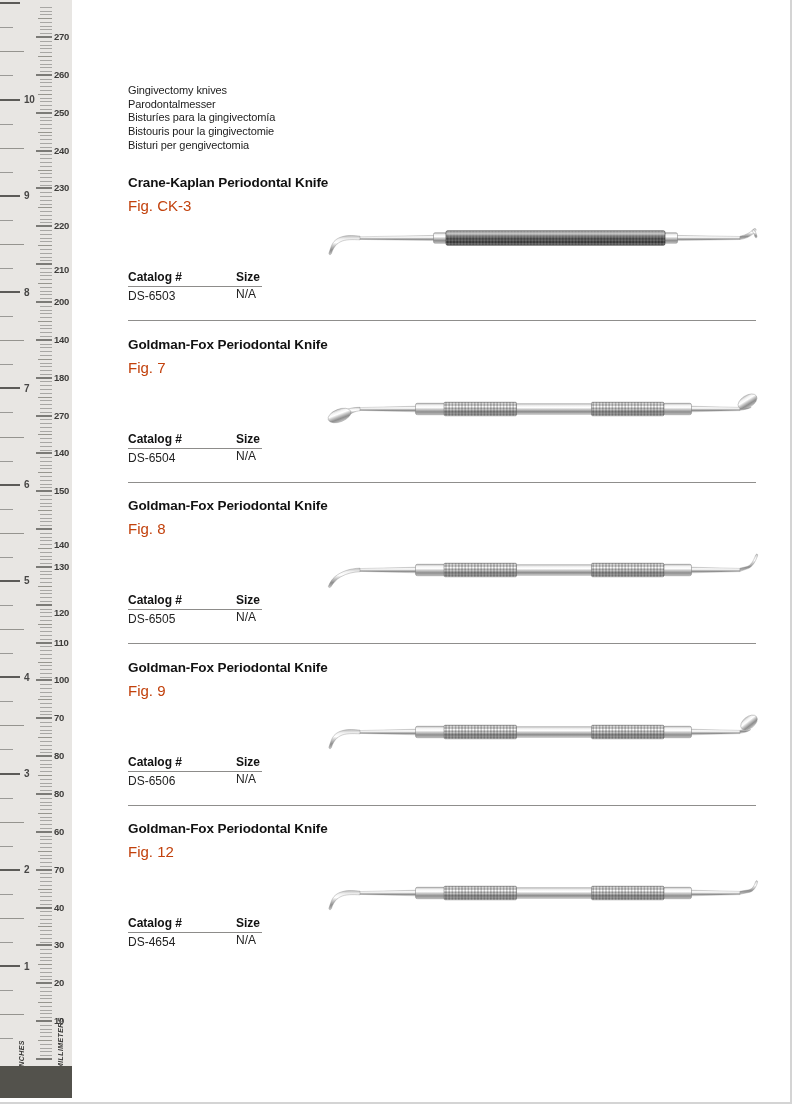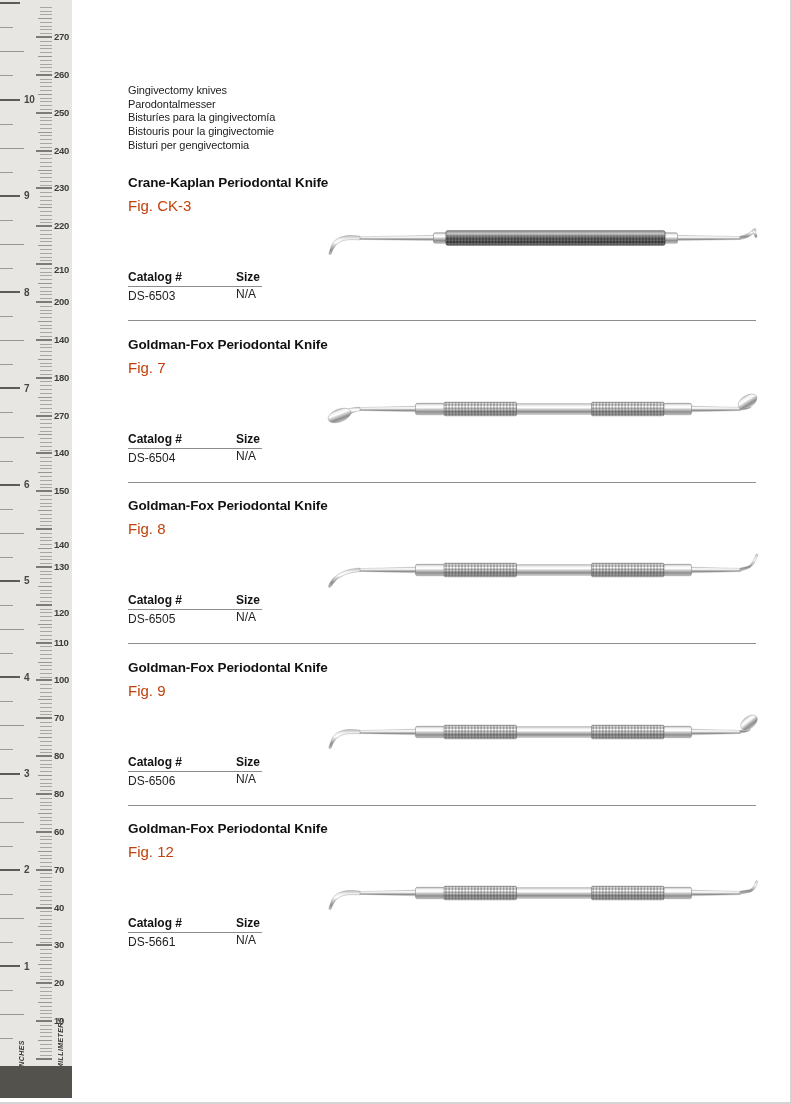--- a/index.html
+++ b/index.html
@@ -637,19 +637,19 @@
              <rect x="265.5" y="21.2" width="72.5" height="13.6" rx="1.2" fill="url(#k4)"></rect>
             <path d="M34,26.2 C22,24.5 13,26 8,31.5 C5.5,34.5 4.5,38.5 3,43 C2.4,44.8 4.6,45.4 5.3,43.7 C7,39 9,34.8 14,32 C19.5,29 27,29.6 34,29.8 Z" fill="url(#m4)" stroke="#8a8a8a" stroke-width="0.4"></path>
             <path d="M414,26.3 L423,24.8 C426.4,24 428.3,20.9 429.6,16.8 C430.2,15 432,15.5 431.5,17.3 C430,22.3 427.6,26.2 423.8,27.2 L414,29.2 Z" fill="url(#m4)" stroke="#8a8a8a" stroke-width="0.4"></path>
           </svg></div>
     <div class="spec-head">
       <span class="cat-col">Catalog #</span>
       <span class="size-col">Size</span>
     </div>
     <div class="spec-line"></div>
     <div class="spec-row">
-      <span class="cat-col">DS-5661</span>
+      <span class="cat-col">DS-4654</span>
       <span class="size-col">N/A</span>
     </div>
 
   </section>
 </div>
 </div>
 
 </body></html>

